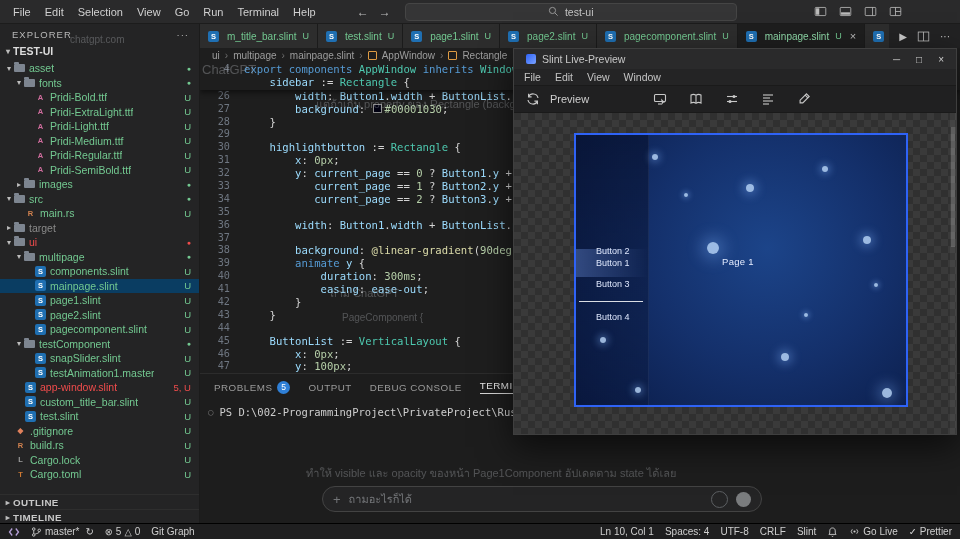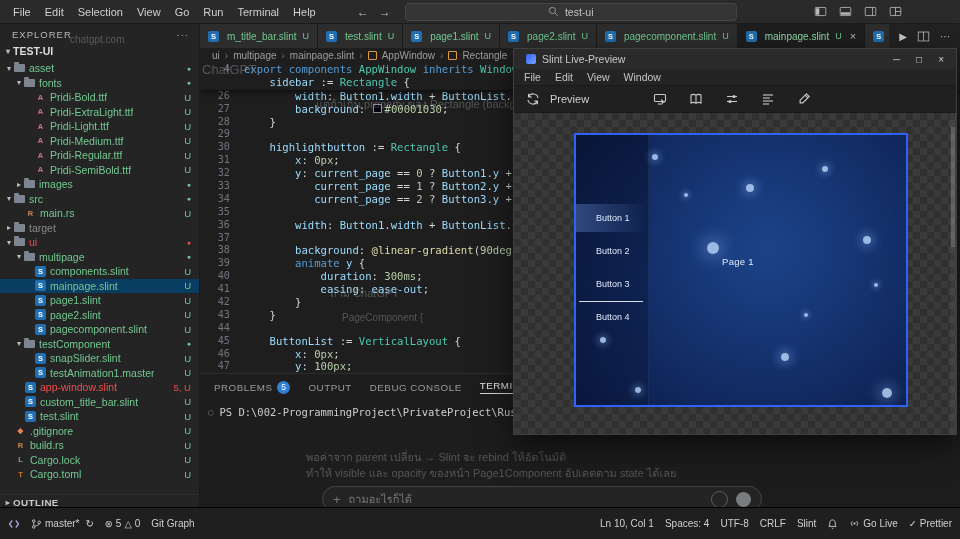--- a/index.html
+++ b/index.html
@@ -66,21 +66,21 @@
   .panel-tabs{display:flex;gap:18px;padding:4px 0 0 14px;font-size:9.8px;letter-spacing:.5px;color:#9a9a9a;
               height:18px;align-items:center;}
   .ptab{display:flex;align-items:center;gap:5px;}
   .ptab.active{color:#e7e7e7;border-bottom:1px solid #d7d7d7;padding-bottom:2px;}
   .pbadge{width:13px;height:13px;border-radius:50%;background:#2f7fd6;color:#fff;font-size:8.5px;
           display:inline-flex;align-items:center;justify-content:center;}
   .term-line{margin:10px 0 0 8px;font-family:"DejaVu Sans Mono",monospace;font-size:10.5px;color:#cfcfcf;
              display:flex;gap:6px;align-items:center;}
   .term-circle{color:#6a6a6a;font-size:9px;}
   
-  .statusbar{position:absolute;left:0;right:0;bottom:0;height:32px;background:#1f1f20;border-top:1px solid #000;
+  .statusbar{position:absolute;left:0;right:0;bottom:0;height:16px;background:#1f1f20;border-top:1px solid #000;
              box-sizing:border-box;display:flex;align-items:center;gap:11px;padding:0 8px;font-size:10px;
              color:#cfcfcf;z-index:40;}
   .sb-it{display:inline-flex;align-items:center;gap:3px;white-space:nowrap;}
   .sb-spacer{flex:1;}
   .glyph{font-size:9.5px;}
   .sync{margin-left:3px;font-size:10px;}
   
   #overlay{position:absolute;inset:0;z-index:5;pointer-events:none;}
   .ov{position:absolute;color:#c9cdd3;opacity:.30;white-space:nowrap;}
   .ov-pill{position:absolute;border:1px solid #6a6a6a;border-radius:14px;background:rgba(64,65,70,.4);opacity:.5;
@@ -104,21 +104,21 @@
      background-image:linear-gradient(45deg,#3a3a3a 25%,transparent 25%,transparent 75%,#3a3a3a 75%),
                       linear-gradient(45deg,#3a3a3a 25%,transparent 25%,transparent 75%,#3a3a3a 75%);
      background-size:14px 14px;background-position:0 0,7px 7px;overflow:hidden;}
   .pv-rect{position:absolute;left:60px;top:20px;width:330px;height:270px;border:2px solid #2f63f7;box-sizing:content-box;
            background:radial-gradient(circle at 58% 42%,#1c4489 0%,#14306b 48%,#0a1a44 100%);overflow:hidden;}
   .pv-side{position:absolute;left:0;top:0;bottom:0;width:72px;
            background:linear-gradient(180deg,rgba(6,14,40,.55),rgba(6,14,40,.25));
            border-right:1px solid rgba(180,200,255,.08);}
   .pv-btn{position:absolute;left:0;width:100%;height:28px;line-height:28px;padding-left:20px;font-size:9px;
           color:#dde6fb;box-sizing:border-box;}
-  .pv-btn.active{background:linear-gradient(90deg,rgba(130,170,255,.33),rgba(130,170,255,0));}
+  .pv-btn.active{background:linear-gradient(90deg,rgba(130,170,255,.33),rgba(130,170,255,0));margin-top:45px;}
   .pv-divider{position:absolute;left:3px;width:64px;height:1px;background:rgba(255,255,255,.85);}
   .pv-page{position:absolute;left:146px;top:121px;font-size:9.5px;color:#e6edff;letter-spacing:.3px;}
   .pdot{position:absolute;border-radius:50%;background:rgba(190,220,255,.8);}
   .pv-scrollbar{position:absolute;right:0;top:0;bottom:0;width:6px;background:rgba(255,255,255,.05);}
   .pv-scrollbar::after{content:"";position:absolute;top:14px;left:1px;width:4px;height:120px;background:rgba(255,255,255,.18);}
   .pv-console{height:20px;display:flex;align-items:center;justify-content:space-between;padding:0 10px;
               background:#222223;border-top:1px solid #161616;font-size:10.5px;color:#c9c9c9;flex:none;}
   svg{display:block;}
 </style>
 </head>
@@ -552,21 +552,20 @@
       <span>PS D:\002-ProgrammingProject\PrivateProject\RustPrograming\te</span>
     </div>
   </div>
 
   <div id="overlay">
       <span class="ov" style="left: 70px; top: 34px; font-size: 10px;">chatgpt.com</span>
       <span class="ov" style="left: 202px; top: 62px; font-size: 13px;">ChatGPT</span>
       <span class="ov" style="left: 316px; top: 95px; font-size: 11px;">แต่ถ้าเกิน property ของ Rectangle (backgro</span>
       <span class="ov" style="left: 330px; top: 284px; font-size: 11px;">ถาม ChatGPT</span>
       <span class="ov" style="left: 342px; top: 312px; font-size: 10px;">PageComponent {</span>
-      <span class="ov" style="left: 306px; top: 448px; font-size: 11px;">พอค่าจาก parent เปลี่ยน → Slint จะ rebind ให้อัตโนมัติ</span>
       <span class="ov" style="left: 306px; top: 464px; font-size: 11px;">ทำให้ visible และ opacity ของหน้า Page1Component อัปเดตตาม state ได้เลย</span>
       <div class="ov-pill" style="left: 322px; top: 486px; width: 440px; height: 26px;">
         <span class="ov-plus">+</span>
         <span>ถามอะไรก็ได้</span>
         <span class="pc1"></span>
         <span class="pc2"></span>
       </div>
     </div>
 
   <footer class="statusbar">

